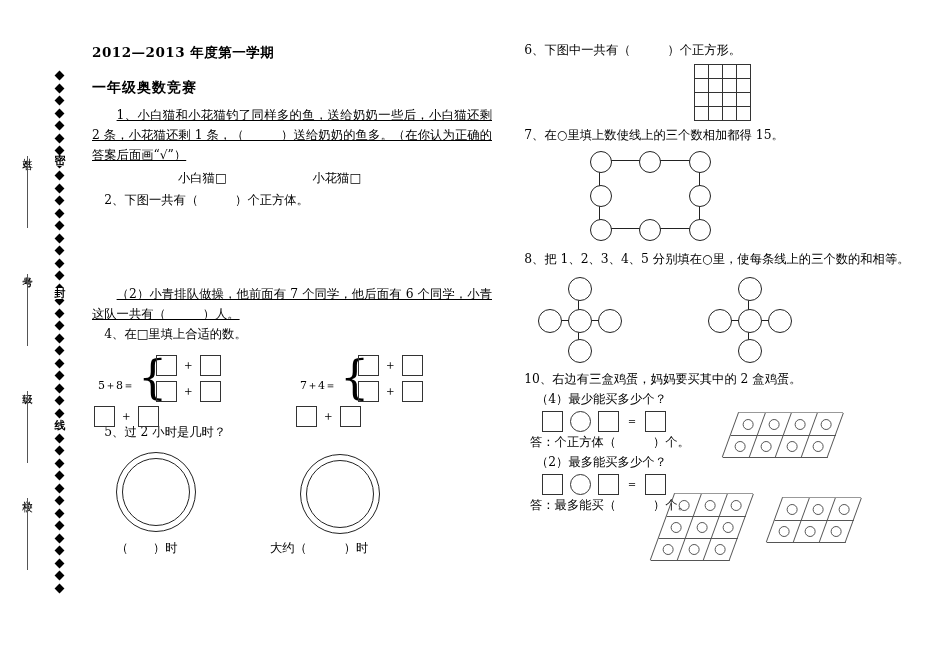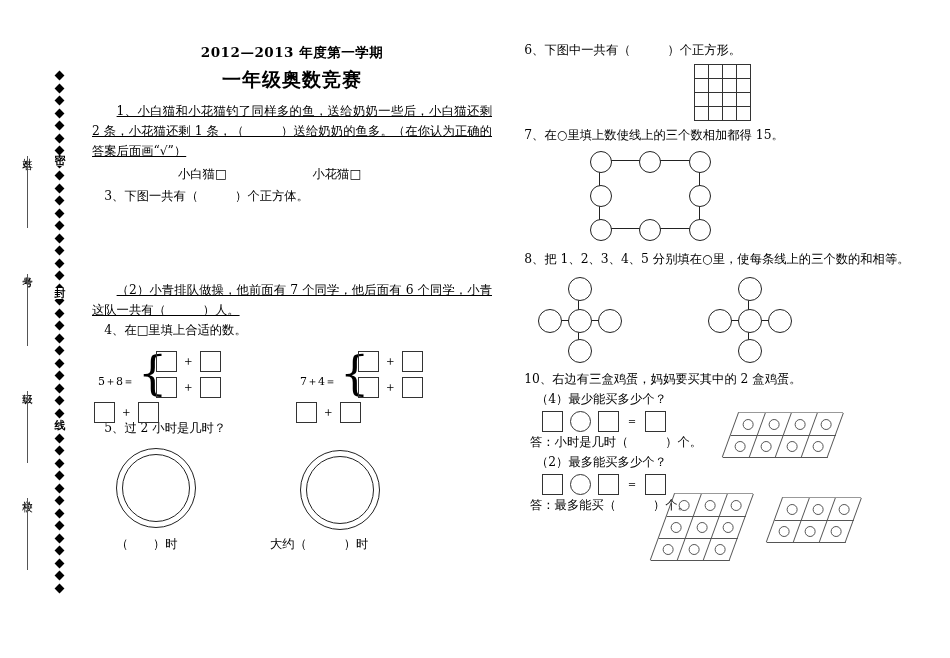--- a/index.html
+++ b/index.html
@@ -74,26 +74,26 @@
   
   #sheet {
     position: absolute;
     left: 0; top: 0;
     width: 950px; height: 658px;
   }
   .col { position: absolute; top: 0; }
   #col-left  { left: 92px;  width: 400px; }
   #col-right { left: 512px; width: 420px; }
 
-  .title-block { text-align: center; padding-top: 44px; }
+  .title-block { text-align: left; padding-top: 44px; }
   .title-line-1 {
     font-size: 13.5px; font-weight: 700; letter-spacing: .5px;
   }
   .title-line-2 {
-    font-size: 19px; font-weight: 700; margin-top: 5px; letter-spacing: 1px;
+    font-size: 14px; font-weight: 700; margin-top: 17px; letter-spacing: 1px;
   }
 
   .q {
     font-size: 12.3px;
     line-height: 20px;
     text-align: justify;
     text-justify: inter-ideograph;
   }
   .indent { text-indent: 2em; text-decoration: underline; }
   .indent1 { text-indent: 1em; }
@@ -270,21 +270,21 @@
       <div class="title-line-1">2012—2013 年度第一学期</div>
       <div class="title-line-2">一年级奥数竞赛</div>
     </div>
 
     <div class="q indent" style="margin-top:8px">1、小白猫和小花猫钓了同样多的鱼，送给奶奶一些后，小白猫还剩 2 条，小花猫还剩 1 条，（　　　）送给奶奶的鱼多。（在你认为正确的答案后面画“√”）</div>
 
     <div class="q" style="margin-top:3px">
       <span class="sp-lg"></span><span>小白猫□</span><span class="sp-lg"></span><span>小花猫□</span>
     </div>
 
-    <div class="q indent1" style="margin-top:2px">3、下图一共有（　　　）个正方体。</div>
+    <div class="q indent1" style="margin-top:2px">2、下图一共有（　　　）个正方体。</div>
 
     <div style="height:74px"></div>
 
     <div class="q indent">（2）小青排队做操，他前面有 7 个同学，他后面有 6 个同学，小青这队一共有（　　　）人。</div>
 
     <div class="q indent1">4、在□里填上合适的数。</div>
 
     <div class="brace-row">
 
       <div class="bgroup" id="bgroup-0">
@@ -417,21 +417,21 @@
     <div class="q indent1">10、右边有三盒鸡蛋，妈妈要买其中的 2 盒鸡蛋。</div>
 
     <div class="q sub">（4）最少能买多少个？</div>
     <div class="eqn">
       <span class="gl-box"></span>
       <span class="gl-cir"></span>
       <span class="gl-box"></span>
       <span class="gl-eq">＝</span>
       <span class="gl-box"></span>
     </div>
-    <div class="q ans">答：小时是几时（　　　）个。</div>
+    <div class="q ans">答：个正方体（　　　）个。</div>
 
     <div class="q sub">（2）最多能买多少个？</div>
     <div class="eqn">
       <span class="gl-box"></span>
       <span class="gl-cir"></span>
       <span class="gl-box"></span>
       <span class="gl-eq">＝</span>
       <span class="gl-box"></span>
     </div>
     <div class="q ans">答：最多能买（　　　）个。</div>

